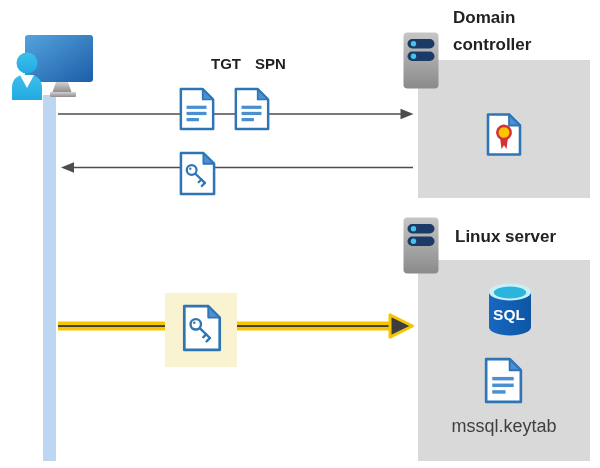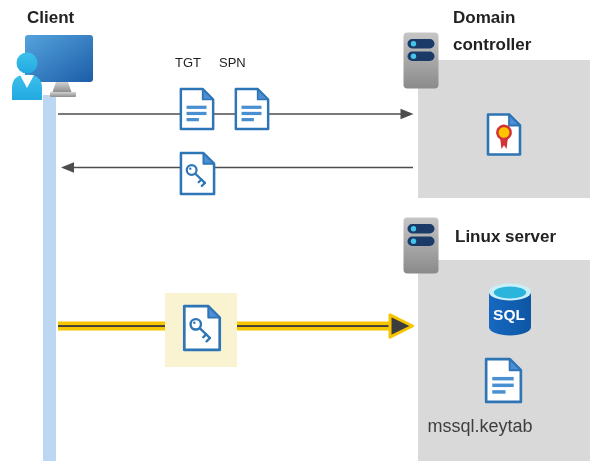--- a/index.html
+++ b/index.html
@@ -8,21 +8,21 @@
     font-family:"Liberation Sans", sans-serif;
   }
   .abs{position:absolute;}
   .zone{background:#D9D9D9;z-index:1;}
   .timeline{background:#BDD7F2;z-index:1;}
   .connectors{left:0;top:0;z-index:2;}
   .highlight{background:#FAF3D2;z-index:3;}
   .icon{z-index:4;}
   .label{z-index:5;color:#262626;white-space:pre;}
   .label-bold{font-weight:700;color:#222;font-size:17px;line-height:27px;}
-  .label-small{font-weight:400;color:#1F1F1F;font-size:13px;}
+  .label-small{font-weight:700;color:#1F1F1F;font-size:15px;margin-left:36px;}
   .caption{font-weight:400;color:#3F3F3F;font-size:18px;text-align:center;white-space:normal;}
   .wrap{white-space:normal;}
 </style>
 </head>
 <body>
 
 <svg width="0" height="0" style="position:absolute" aria-hidden="true">
   <defs>
     <linearGradient id="gradMon" x1="0" y1="0" x2="1" y2="1">
       <stop offset="0" stop-color="#55A3DD"></stop>
@@ -154,25 +154,24 @@
 
   <svg class="abs icon" style="left:486px;top:282px;" width="48" height="56" viewBox="0 0 48 56">
     <use href="#sym-sql"></use>
     <text x="23" y="38" text-anchor="middle" fill="#ffffff" font-size="15.5" font-weight="700" font-family="Liberation Sans, sans-serif">SQL</text>
   </svg>
 
   <svg class="abs icon" style="left:483px;top:356px;" width="41" height="49">
       <use href="#sym-doc-lines"></use>
     </svg>
 
-  <div class="abs label label-bold" style="left:27px;top:4px;">Client</div>
 
   <div class="abs label label-small" style="left:175px;top:55px;">TGT</div>
 
   <div class="abs label label-small" style="left:219px;top:55px;">SPN</div>
 
   <div class="abs label label-bold" style="left:455px;top:223px;">Linux server</div>
 
   <div class="abs label label-bold wrap" style="left:453px;top:4px;width:110px;">Domain controller</div>
 
-  <div class="abs label caption" style="left:394px;top:416px;width:172px;">mssql.keytab</div>
+  <div class="abs label caption" style="left:418px;top:416px;width:172px;">mssql.keytab</div>
 
 </div>
 
 </body></html>

